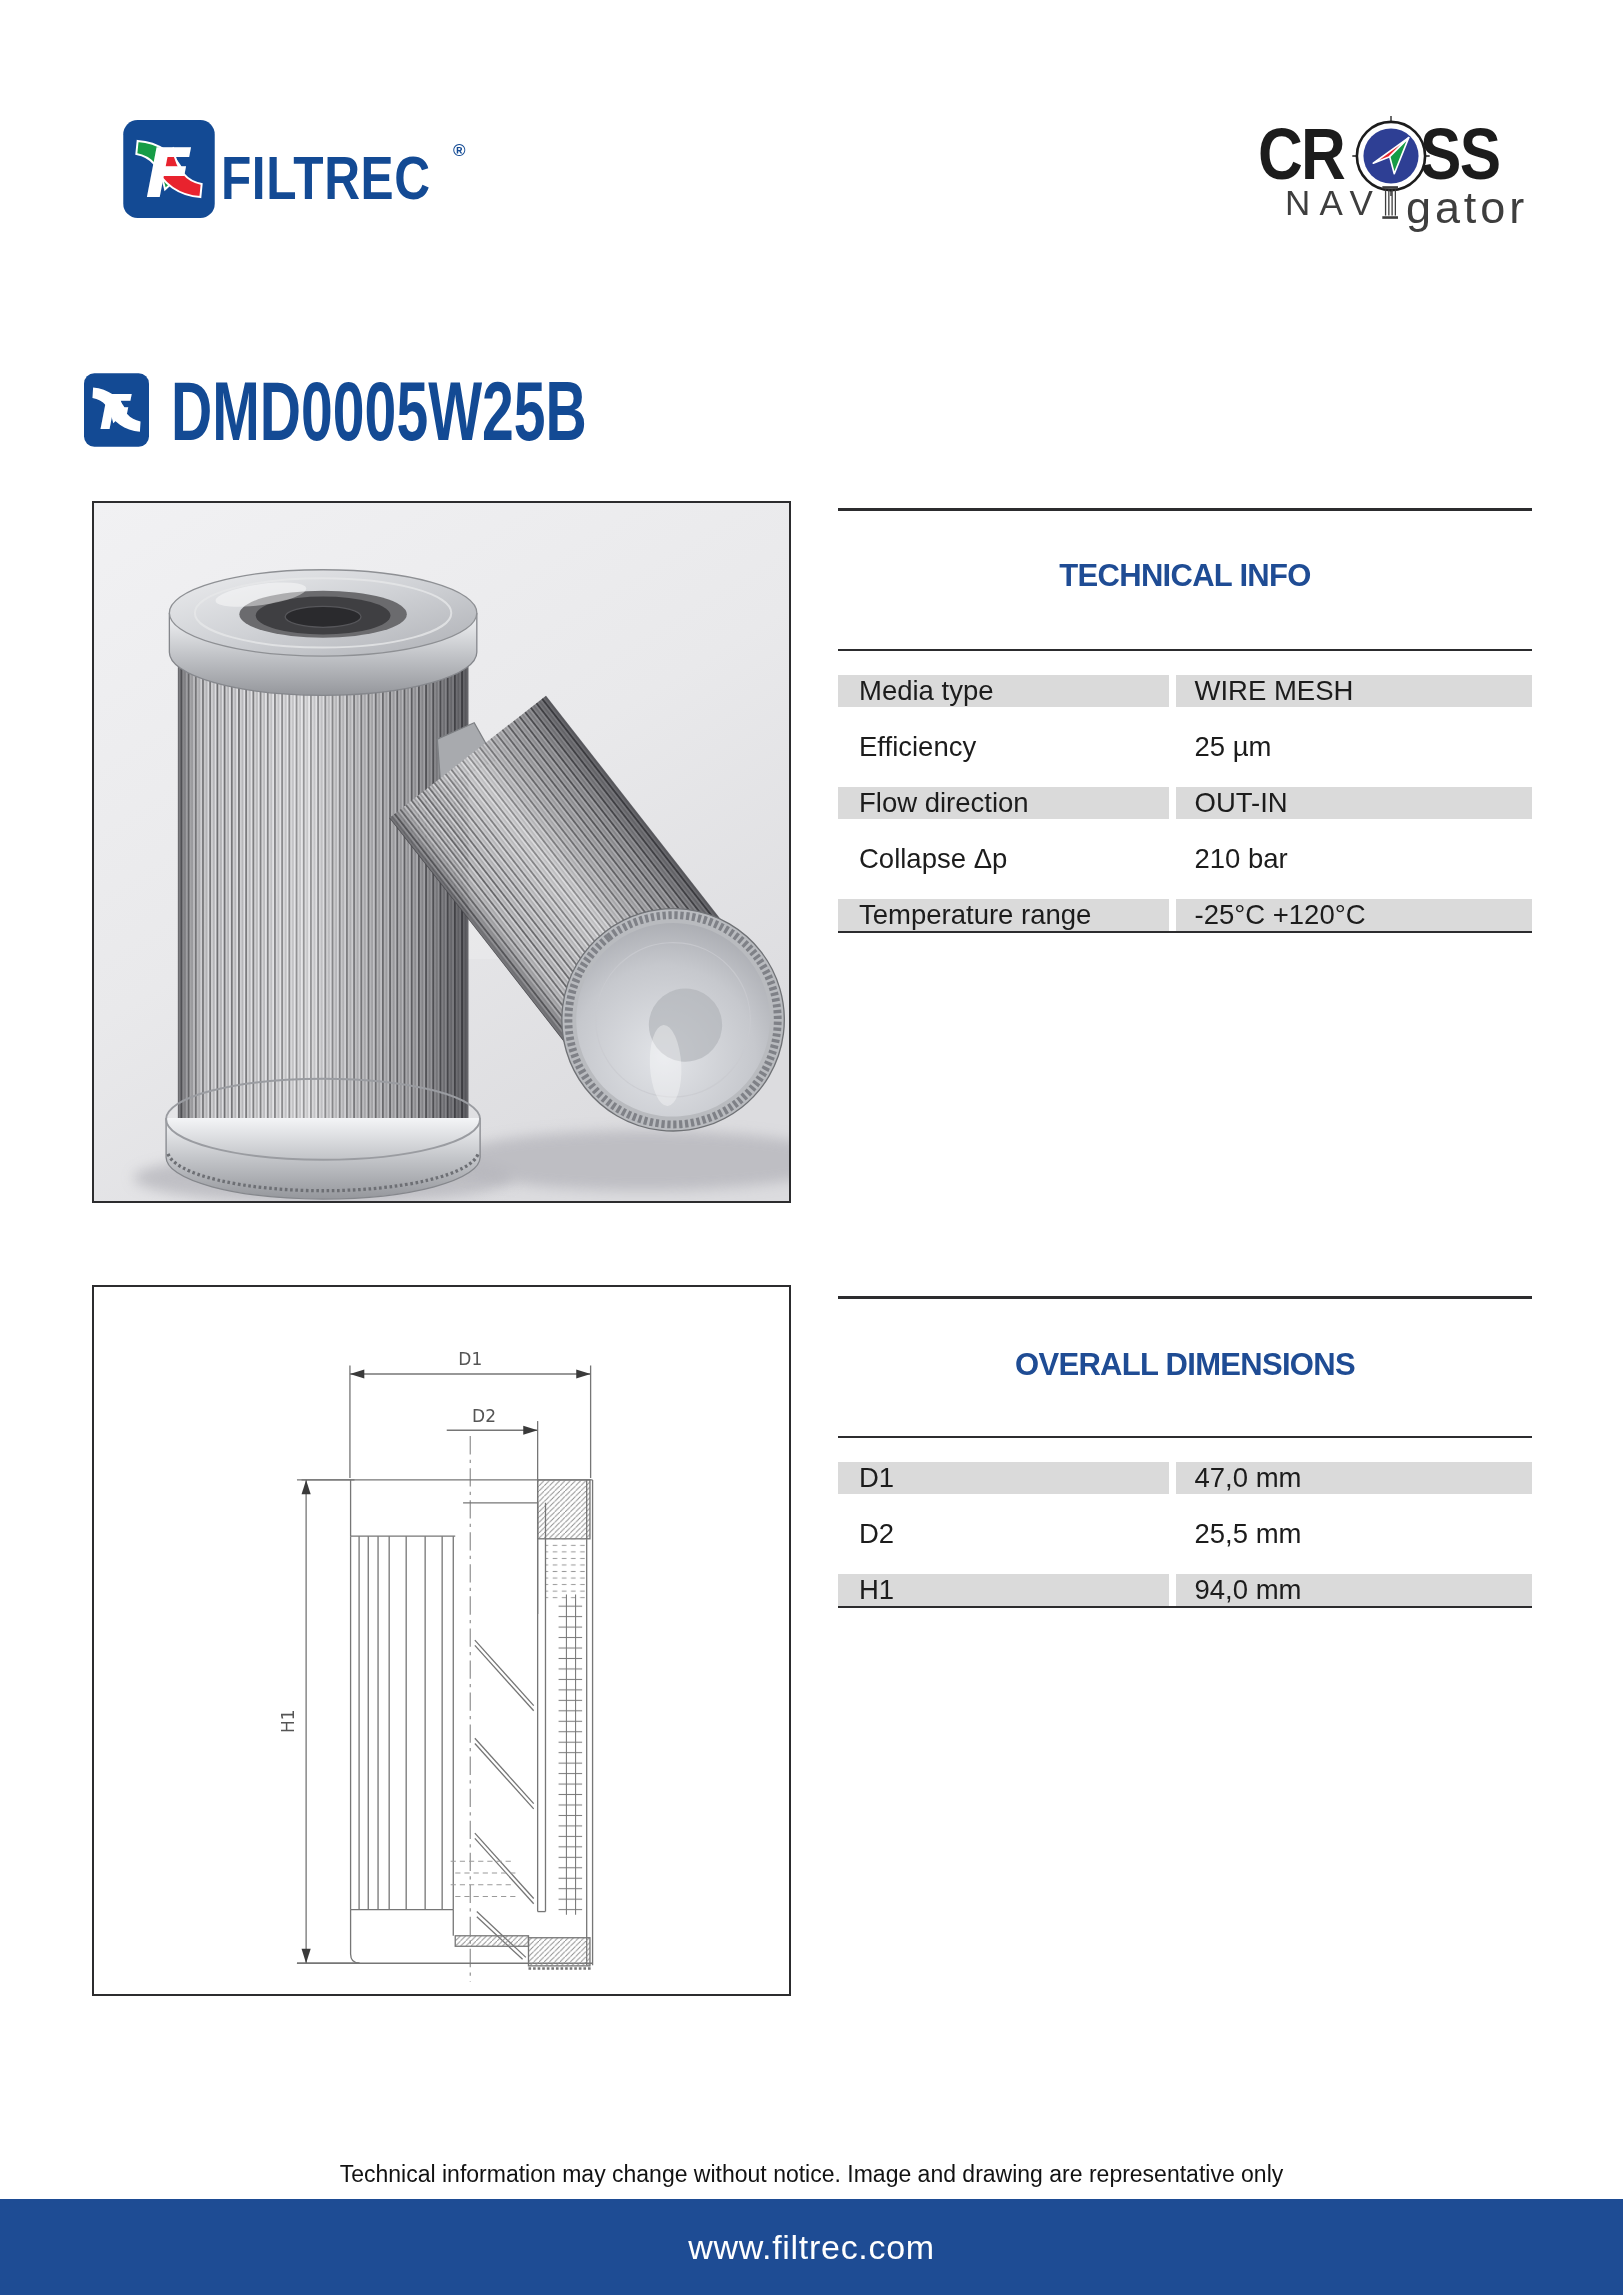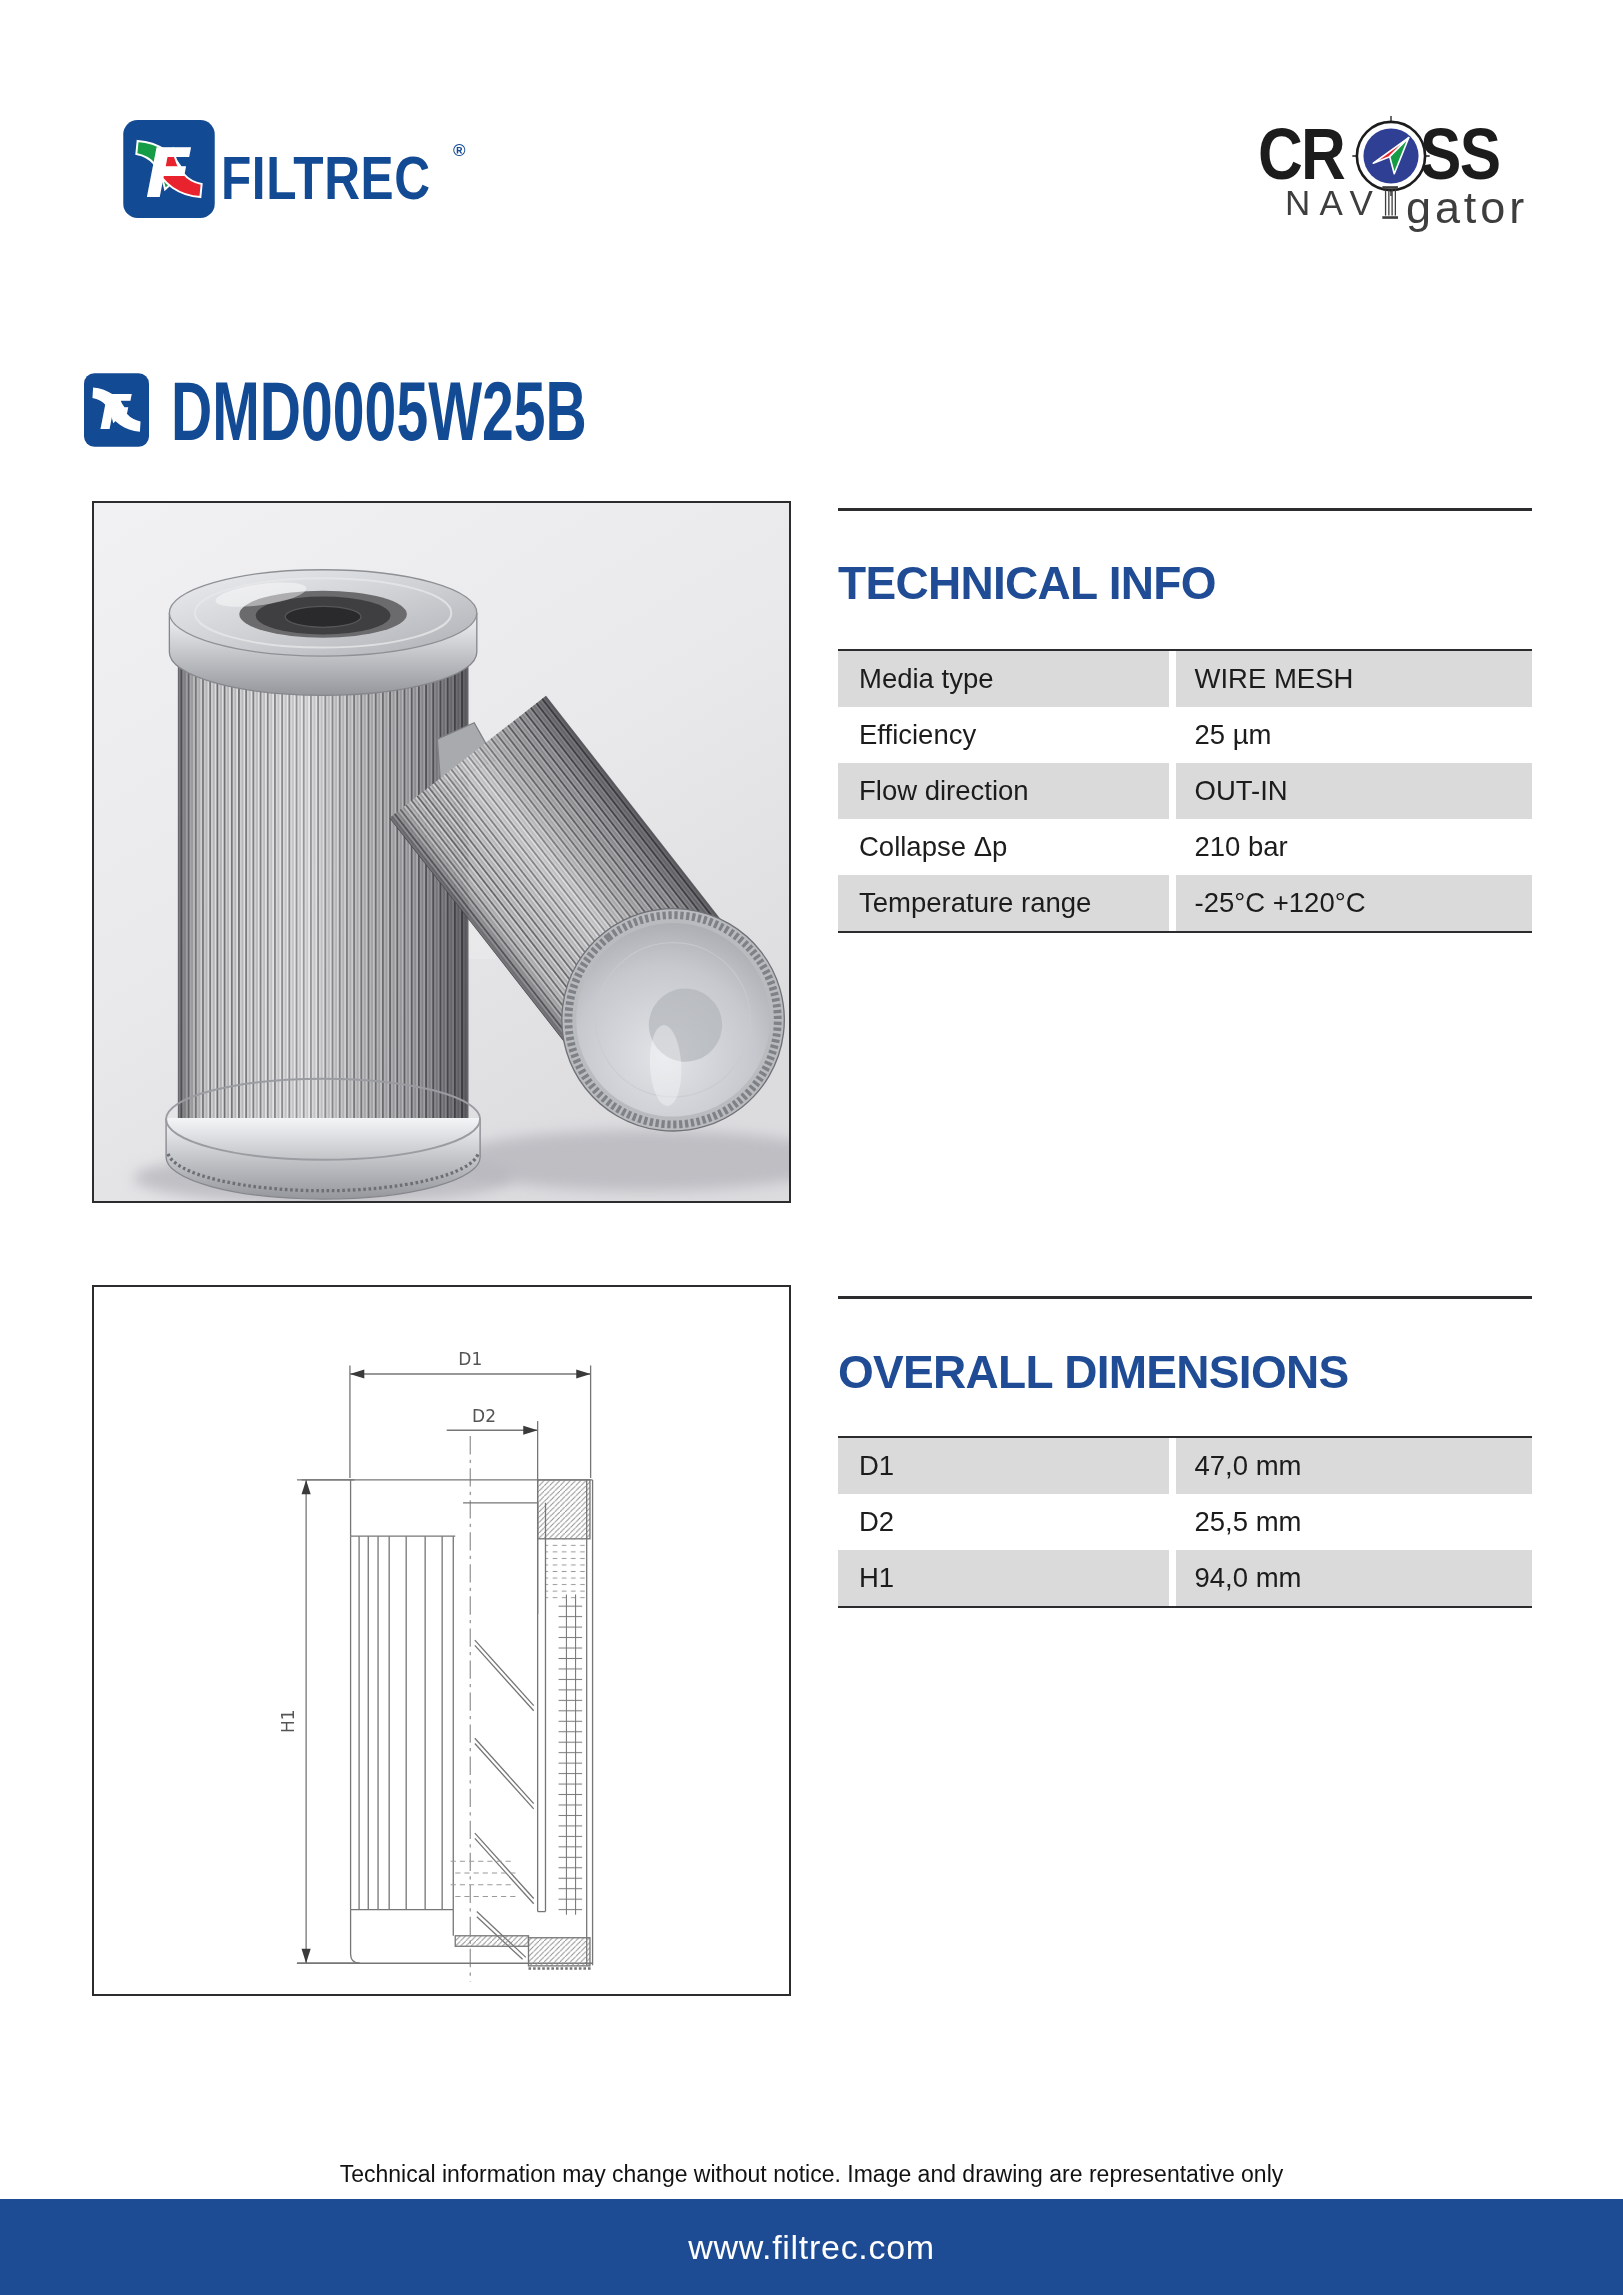--- a/index.html
+++ b/index.html
@@ -37,25 +37,25 @@
     white-space:nowrap;
   }
 
   
   .photo-box{left:92px;top:501px;width:699px;height:702px;border:2px solid var(--rule-dark);background:#ebecee;}
   .drawing-box{left:92px;top:1285px;width:699px;height:711px;border:2px solid var(--rule-dark);background:#ffffff;}
 
   
   .sec-rule{left:838px;width:694px;height:2.6px;background:var(--rule-dark);}
   .sec-title{
-    left:838px;width:694px;text-align:left;font-size:46px;font-weight:bold;
+    left:838px;width:694px;text-align:center;font-size:31px;font-weight:bold;
     color:var(--title-blue);letter-spacing:-0.7px;line-height:1;
   }
   .spec-table{left:838px;width:694px;border-top:2px solid var(--rule-dark);border-bottom:2px solid var(--rule-dark);}
-  .trow{display:flex;height:56px;}
+  .trow{display:flex;height:56px;align-items:flex-end;}
   .tcell{display:flex;align-items:center;font-size:27.5px;color:#1c1c1c;background:#ffffff;}
   .tcell.lbl{width:331px;margin-right:6.5px;padding-left:21px;}
   .tcell.val{flex:1;padding-left:19px;}
   .trow:nth-child(odd) .tcell{background:var(--row-gray);}
 
   
   .footer-note{left:0;width:1623px;top:2161px;text-align:center;font-size:23px;color:#121212;}
   .blue-bar{left:0;top:2199px;width:1623px;height:96px;background:var(--bar-blue);
     display:flex;align-items:center;justify-content:center;}
   .blue-bar .url{color:#ffffff;font-size:34px;letter-spacing:0.7px;}

